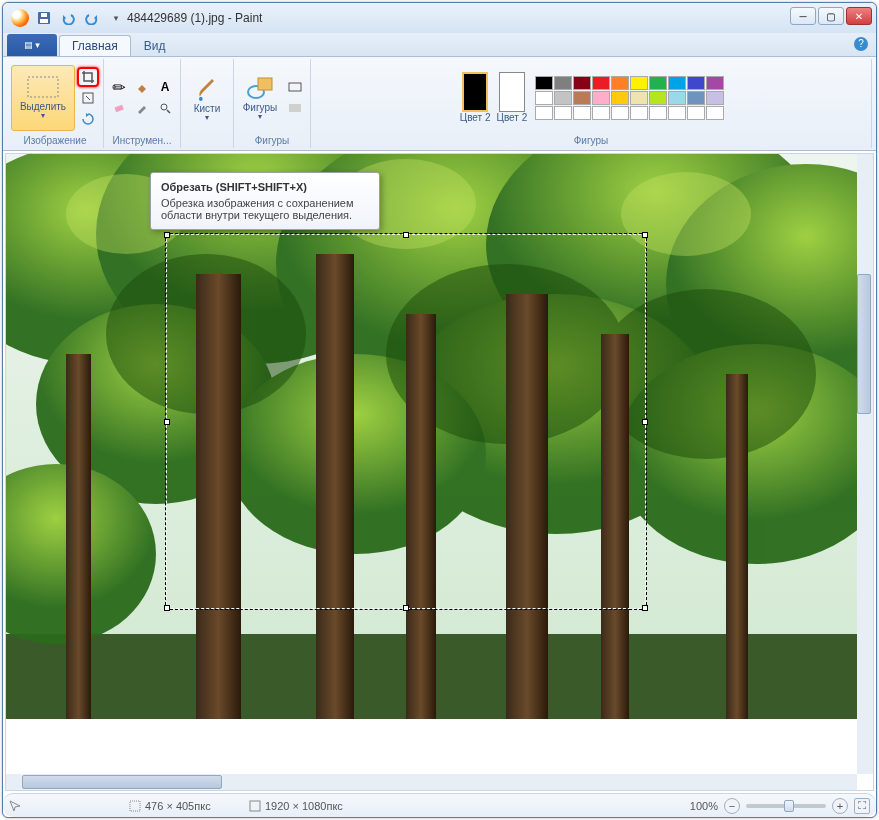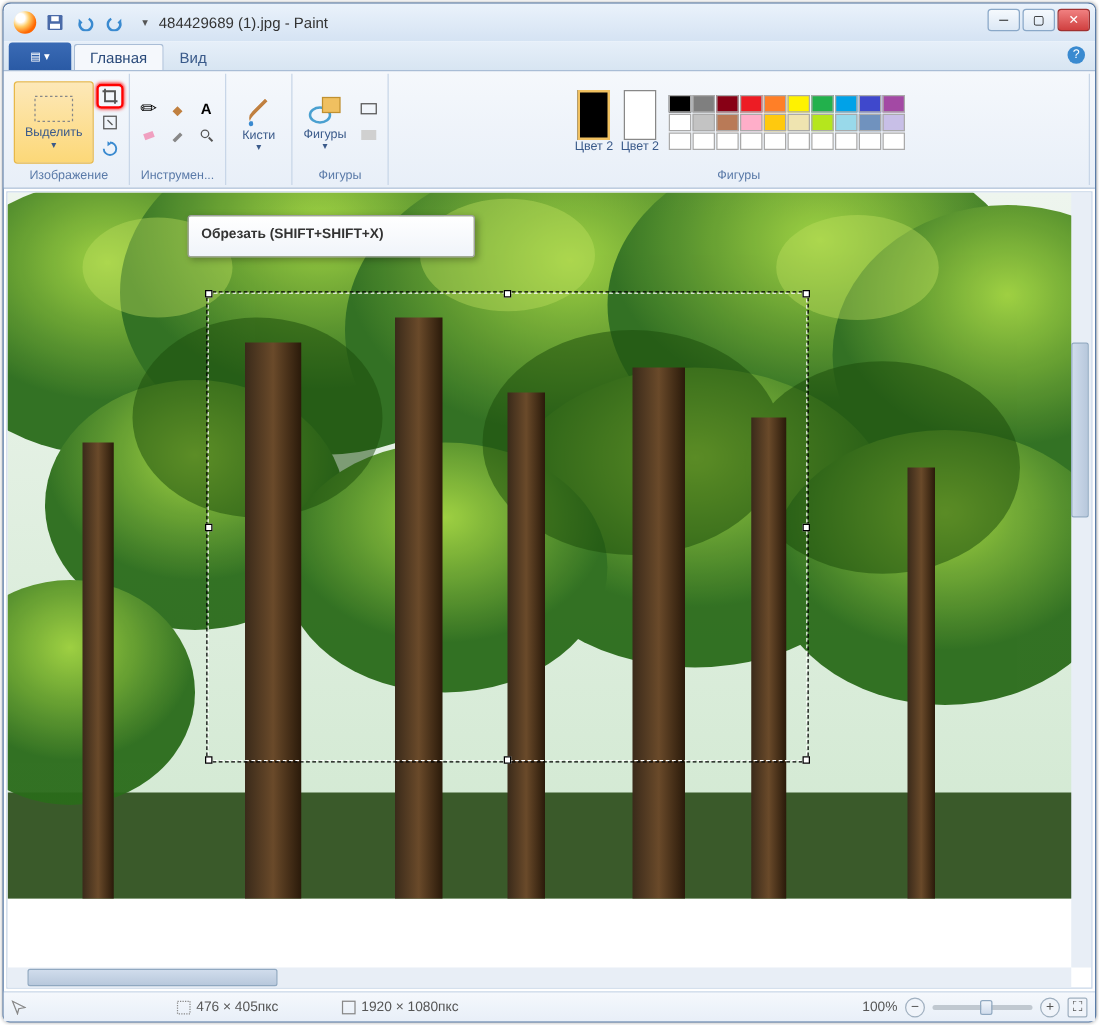--- a/index.html
+++ b/index.html
@@ -54,21 +54,21 @@
 .tooltip { position: absolute; left: 150px; top: 172px; width: 230px; background: linear-gradient(#fff,#f0f4fa); border: 1px solid #a0a0a0; border-radius: 3px; padding: 8px 10px; font-size: 11px; color: #444; box-shadow: 2px 2px 6px rgba(0,0,0,0.3); z-index: 10; }
 .tooltip-title { font-weight: bold; margin-bottom: 4px; color: #333; }
 
 
 .hscroll { position:absolute; bottom:0; left:0; right:16px; height:16px; background:#e8eef6; display:flex; align-items:center;}
 .hscroll-thumb { height:14px; width:200px; margin-left:16px; background:linear-gradient(#d0dcec,#b8c8dc); border:1px solid #90a8c0; border-radius:2px;}
 .vscroll { position:absolute; right:0; top:0; bottom:16px; width:16px; background:#e8eef6;}
 .vscroll-thumb { width:14px; height:140px; margin-top:120px; background:linear-gradient(90deg,#d0dcec,#b8c8dc); border:1px solid #90a8c0; border-radius:2px;}
 
 
-.statusbar { height: 24px; background: linear-gradient(#f5f8fc,#e8eff8); border-top: 1px solid #c8d6e8; display: flex; align-items: center; font-size: 11px; color: #555; padding: 0 6px; gap: 32px; }
+.statusbar { height: 24px; background: linear-gradient(#f5f8fc,#e8eff8); border-top: 1px solid #c8d6e8; display: flex; align-items: center; font-size: 11px; color: #555; padding: 0 6px; gap: 20px; border-radius: 10px; }
 .status-item { display: flex; align-items: center; gap: 4px; min-width: 100px; }
 .zoom-area { margin-left: auto; display: flex; align-items: center; gap: 6px; }
 .zoom-slider { width: 80px; height: 4px; background: #c0c8d0; border-radius: 2px; position: relative; }
 .zoom-thumb { position: absolute; left: 38px; top: -4px; width: 10px; height: 12px; background: linear-gradient(#f0f4fa,#d0dcec); border: 1px solid #90a8c0; border-radius: 2px; }
 .zoom-btn { width:16px; height:16px; border:1px solid #a0b0c0; border-radius:50%; display:flex; align-items:center; justify-content:center; font-size:11px; cursor:pointer; background:#f0f4fa;}
 </style>
 </head>
 <body>
 
 <div class="window">
@@ -367,13 +367,14 @@
           <div class="zoom-thumb"></div>
         </div>
       <div class="zoom-btn">+</div>
       <div class="zoom-btn" style="border-radius:2px;">⛶</div>
     </div>
   </div>
 </div>
 
 <div class="tooltip">
   <div class="tooltip-title">Обрезать (SHIFT+SHIFT+X)</div>
+  <div>Обрезка изображения с сохранением области внутри текущего выделения.</div>
 </div>
 
 </body></html>

